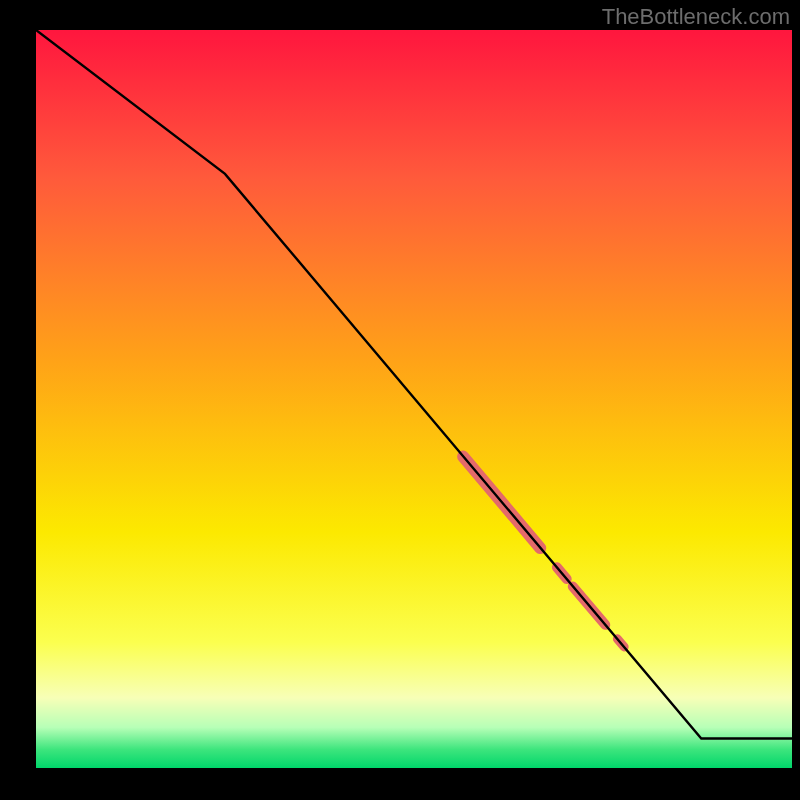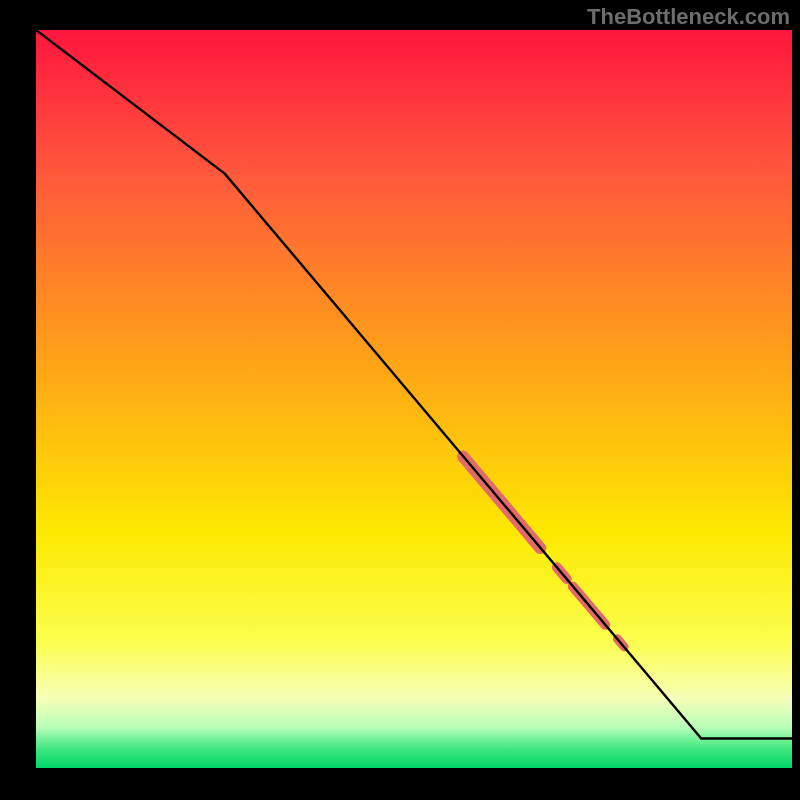--- a/index.html
+++ b/index.html
@@ -22,21 +22,21 @@
     width: 800px;
     height: 800px;
     display: block;
   }
   .watermark {
     position: absolute;
     top: 4px;
     right: 10px;
     color: #6d6d6d;
     font-size: 22px;
-    font-weight: 700;
+    font-weight: 400;
     letter-spacing: 0px;
     user-select: none;
   }
 </style>
 </head>
 <body>
 
 <div class="stage">
 
   <svg class="chart" viewBox="0 0 800 800">

